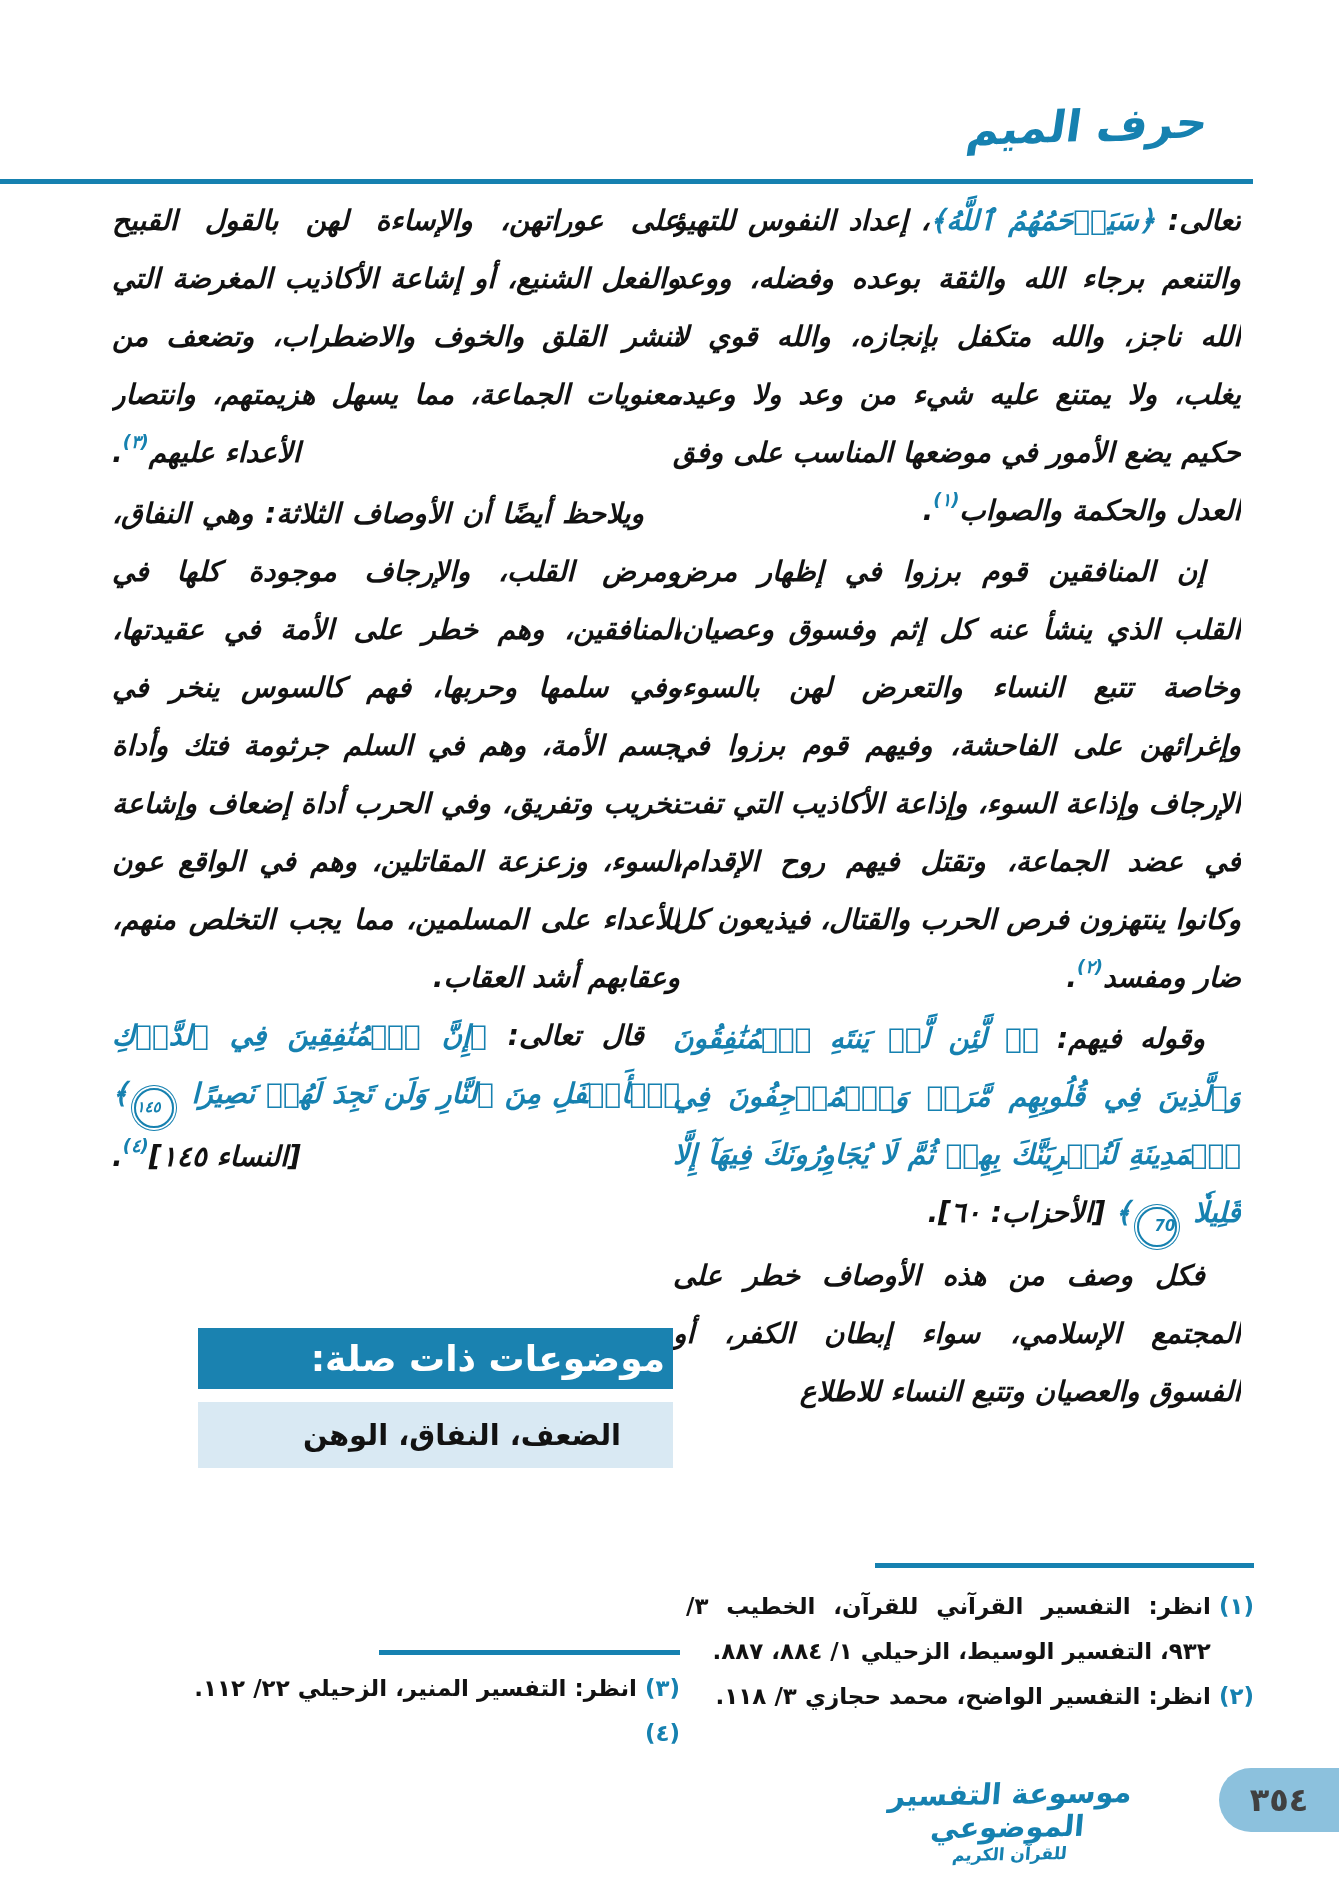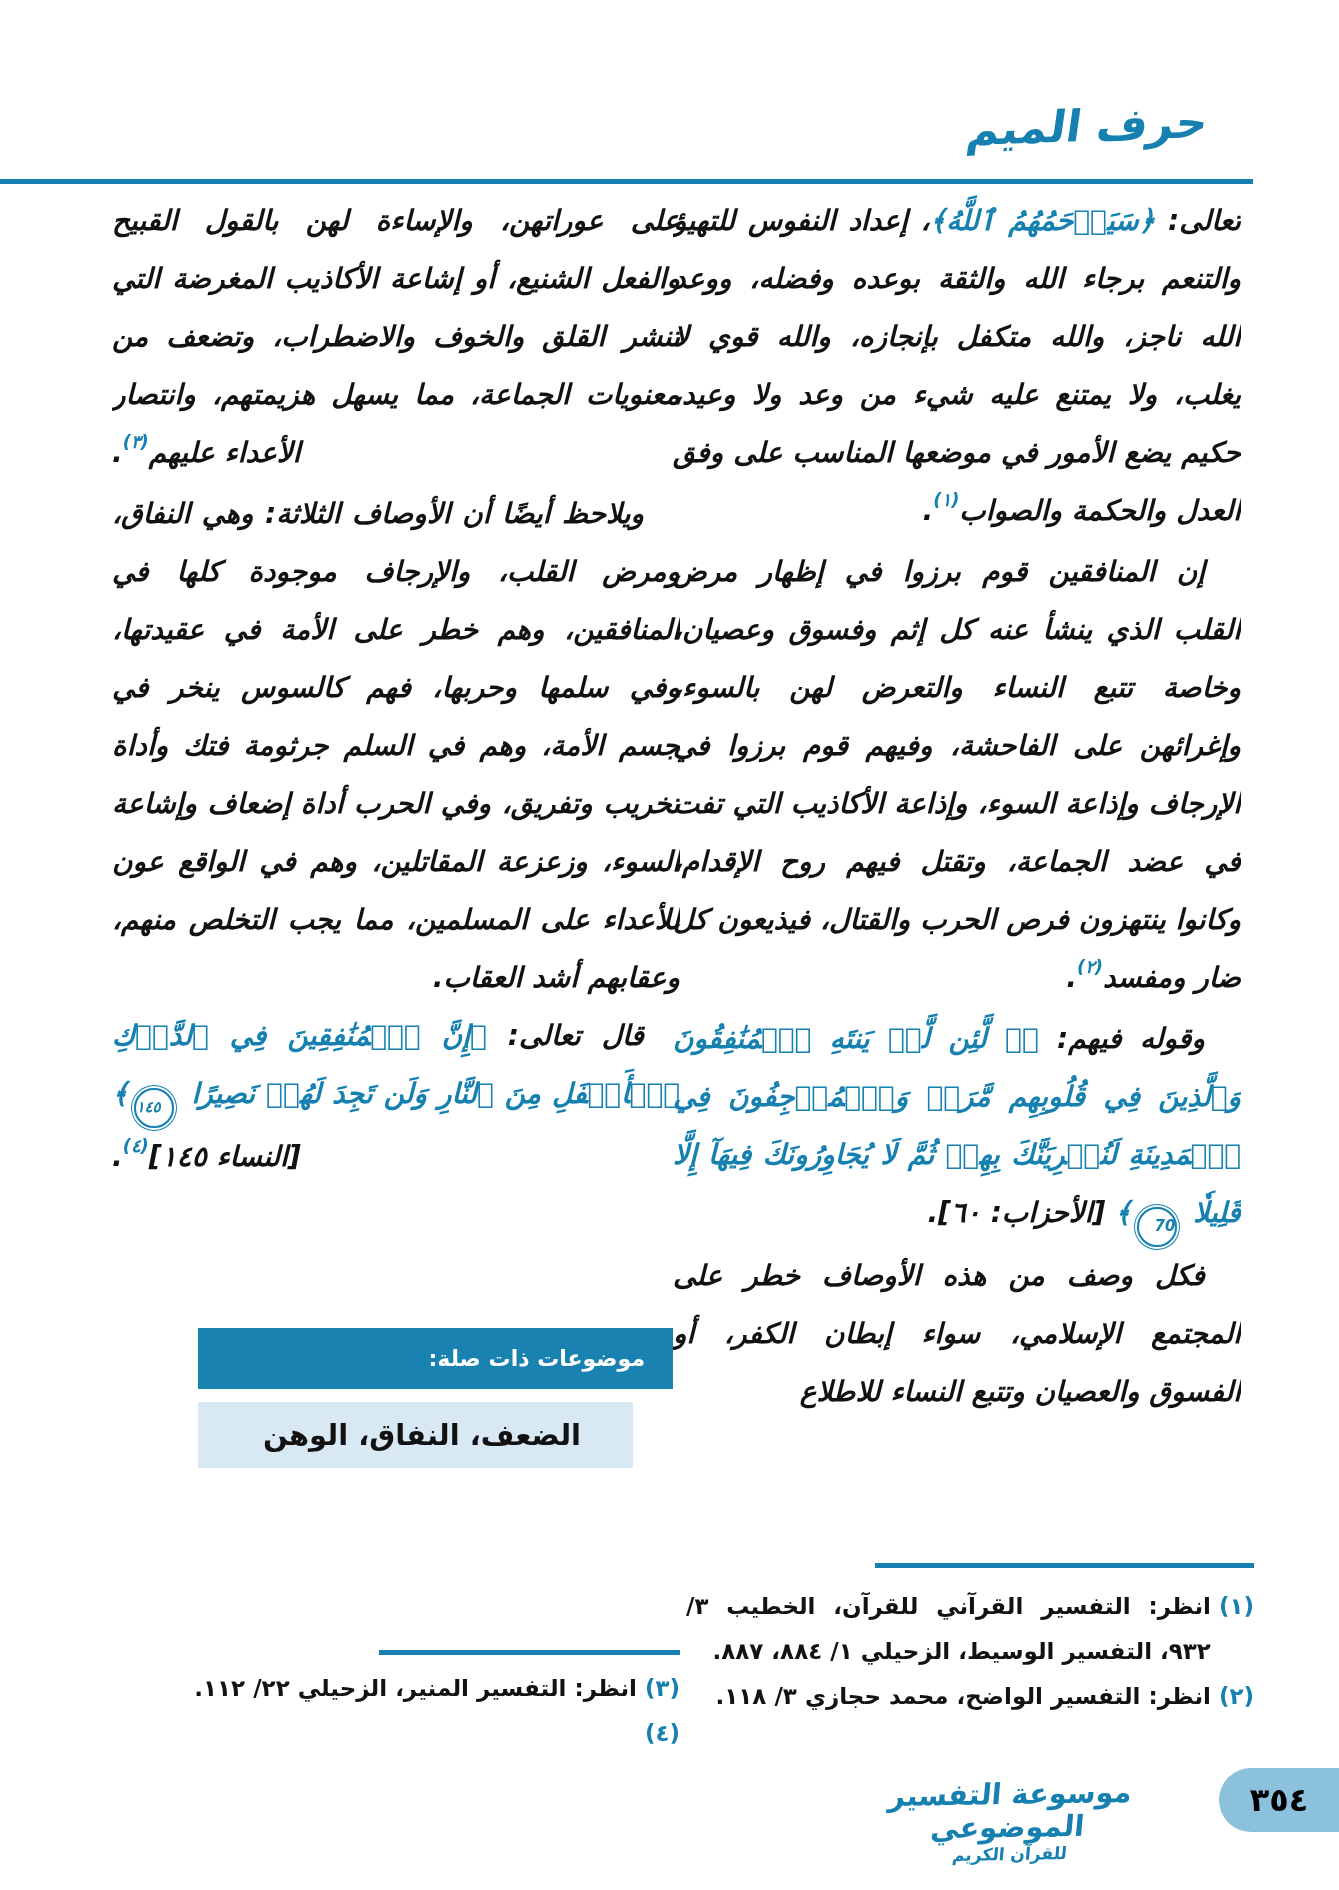--- a/index.html
+++ b/index.html
@@ -67,27 +67,27 @@
     text-align:right;text-indent:0;
     vertical-align:-9px;
     margin:0 6px;
   }
   
   .topics-header{
     position:absolute;top:1328px;left:198px;
     width:475px;height:61px;
     background:var(--accent-dark);
     color:#fff;
-    font-size:22px;font-weight:bold;
+    font-size:36px;font-weight:bold;
     display:flex;align-items:center;
-    padding-right:28px;box-sizing:border-box;
+    padding-right:8px;box-sizing:border-box;
   }
   .topics-body{
     position:absolute;top:1402px;left:198px;
-    width:435px;height:66px;
+    width:475px;height:66px;
     background:var(--light-box);
     color:var(--ink);
     font-size:29px;font-weight:bold;
     display:flex;align-items:center;
     padding-right:52px;box-sizing:border-box;
   }
   
   .fn-rule{position:absolute;height:5px;background:var(--accent);}
   .fn-rule-right{top:1563px;right:85px;width:379px;}
   .fn-rule-left{top:1650px;left:379px;width:301px;}
@@ -111,21 +111,21 @@
     transform:rotate(-1deg);
     line-height:1.15;
   }
   .pm1{font-size:29px;font-weight:bold;letter-spacing:-1px;transform:skewX(-6deg);}
   .pm2{font-size:17px;font-weight:bold;transform:skewX(-6deg);}
   .page-number{
     position:absolute;top:1768px;right:0;
     width:120px;height:64px;
     background:var(--pagenum-bg);
     border-radius:32px 0 0 32px;
-    color:#000000;
+    color:#404040;
     font-size:32px;font-weight:bold;
     display:flex;align-items:center;justify-content:center;
   }
 </style>
 </head>
 <body>
 
 <div class="page">
 
   <div class="chapter-title">حرف الميم</div>

